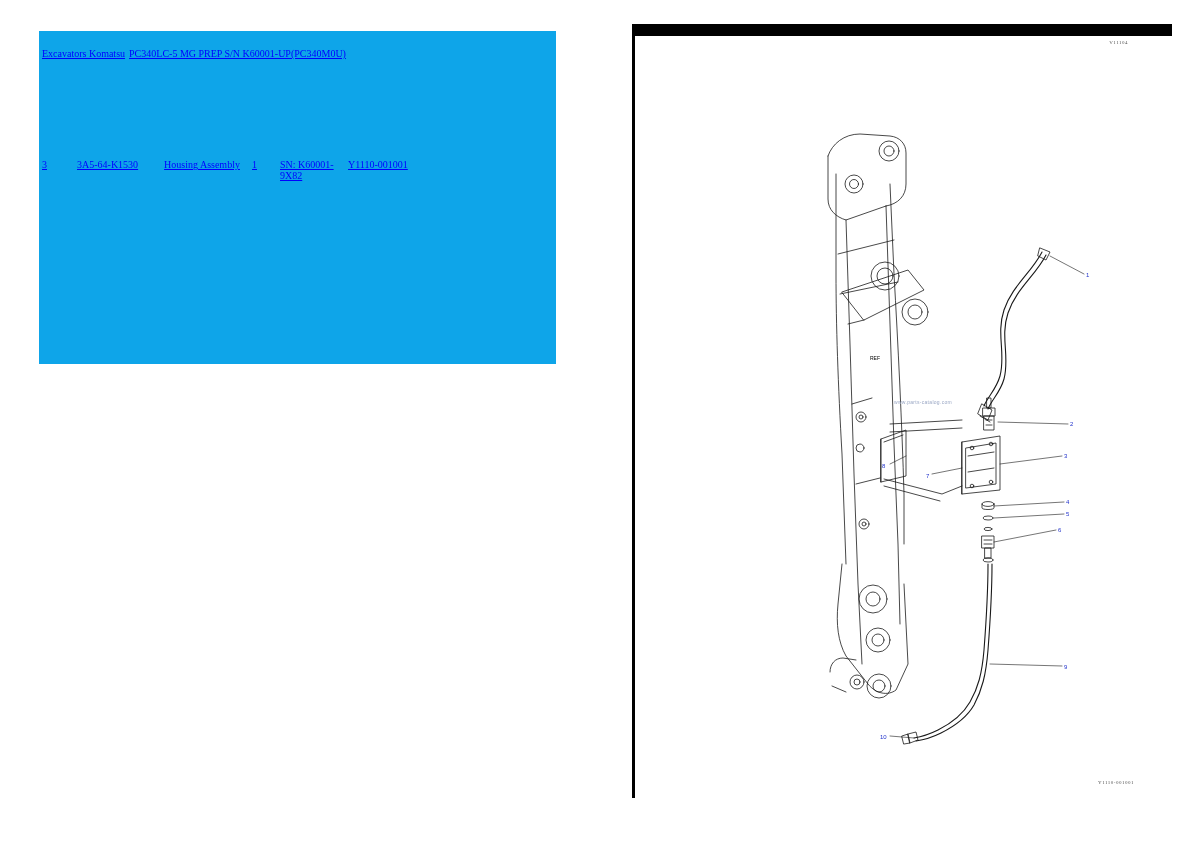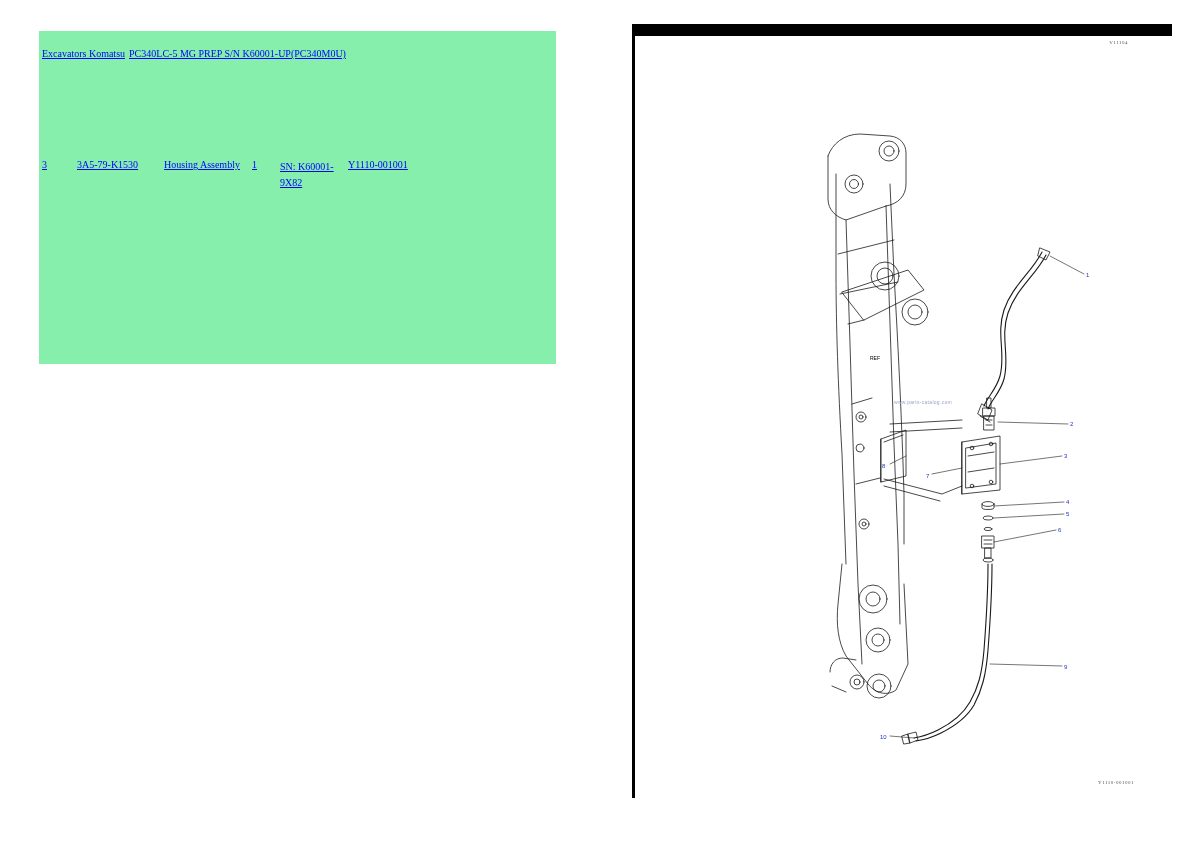--- a/index.html
+++ b/index.html
@@ -15,21 +15,21 @@
     overflow: hidden;
   }
 
   
   #left-panel {
     position: absolute;
     left: 39px;
     top: 31px;
     width: 517px;
     height: 333px;
-    background: #86efac;
+    background: #0ea5e9;
     overflow: hidden;
   }
   .link {
     color: #0000ff;
     text-decoration: underline;
     font-size: 10px;
     line-height: 12px;
     white-space: nowrap;
     cursor: pointer;
   }
@@ -56,21 +56,21 @@
   }
   #part-row .col-desc {
     width: 100px;
     text-align: center;
   }
   #part-row .col-qty {
     width: 28px;
   }
   #part-row .col-sn {
     width: 68px;
-    line-height: 16px;
+    line-height: 11px;
     white-space: normal;
   }
   #part-row .col-ref {
     width: 90px;
   }
 
   
   #drawing-panel {
     position: absolute;
     left: 632px;
@@ -138,21 +138,21 @@
 
 <div id="left-panel">
 
   <div id="breadcrumb">
     <span class="link">Excavators Komatsu</span>
     <span class="link">PC340LC-5 MG PREP S/N K60001-UP(PC340M0U)</span>
   </div>
 
   <div id="part-row">
     <span class="link col-num">3</span>
-    <span class="link col-pn">3A5-79-K1530</span>
+    <span class="link col-pn">3A5-64-K1530</span>
     <span class="link col-desc">Housing Assembly</span>
     <span class="link col-qty">1</span>
     <span class="link col-sn">SN: K60001-9X82</span>
     <span class="link col-ref">Y1110-001001</span>
   </div>
 
 </div>
 
 <div id="drawing-panel">
   <div class="top-bar"></div>

